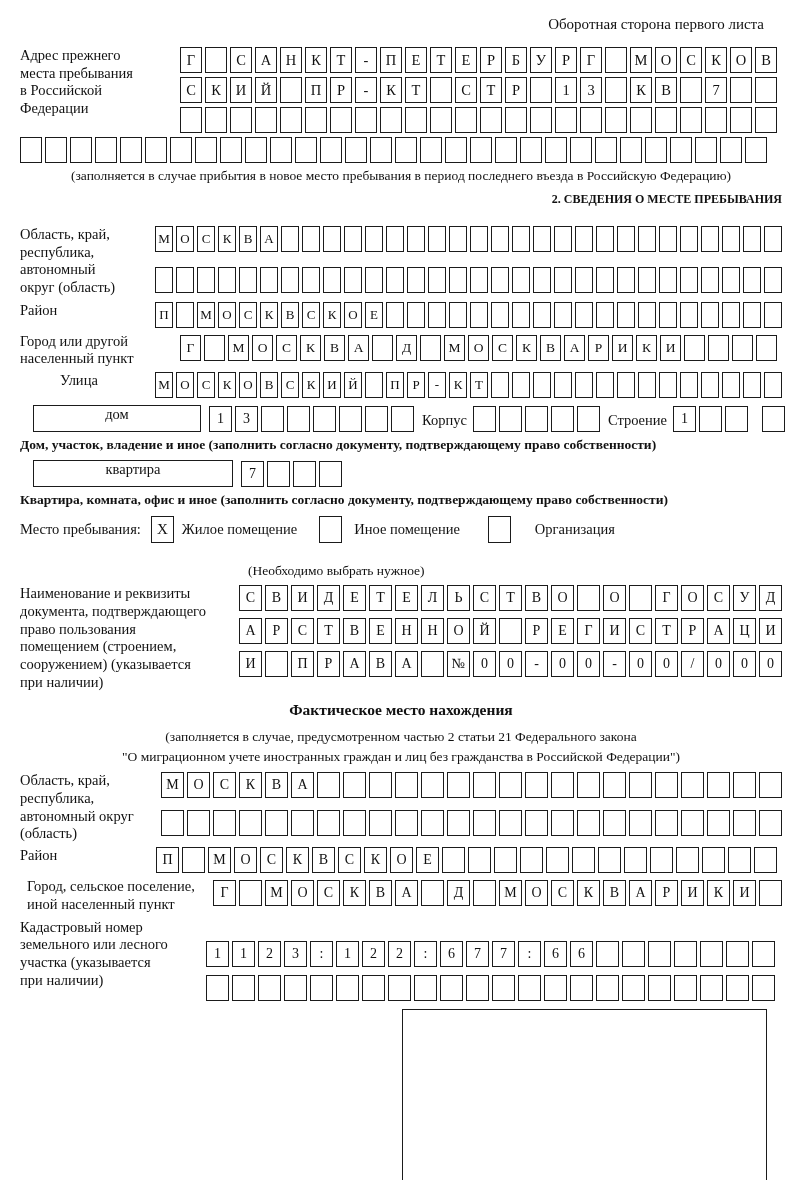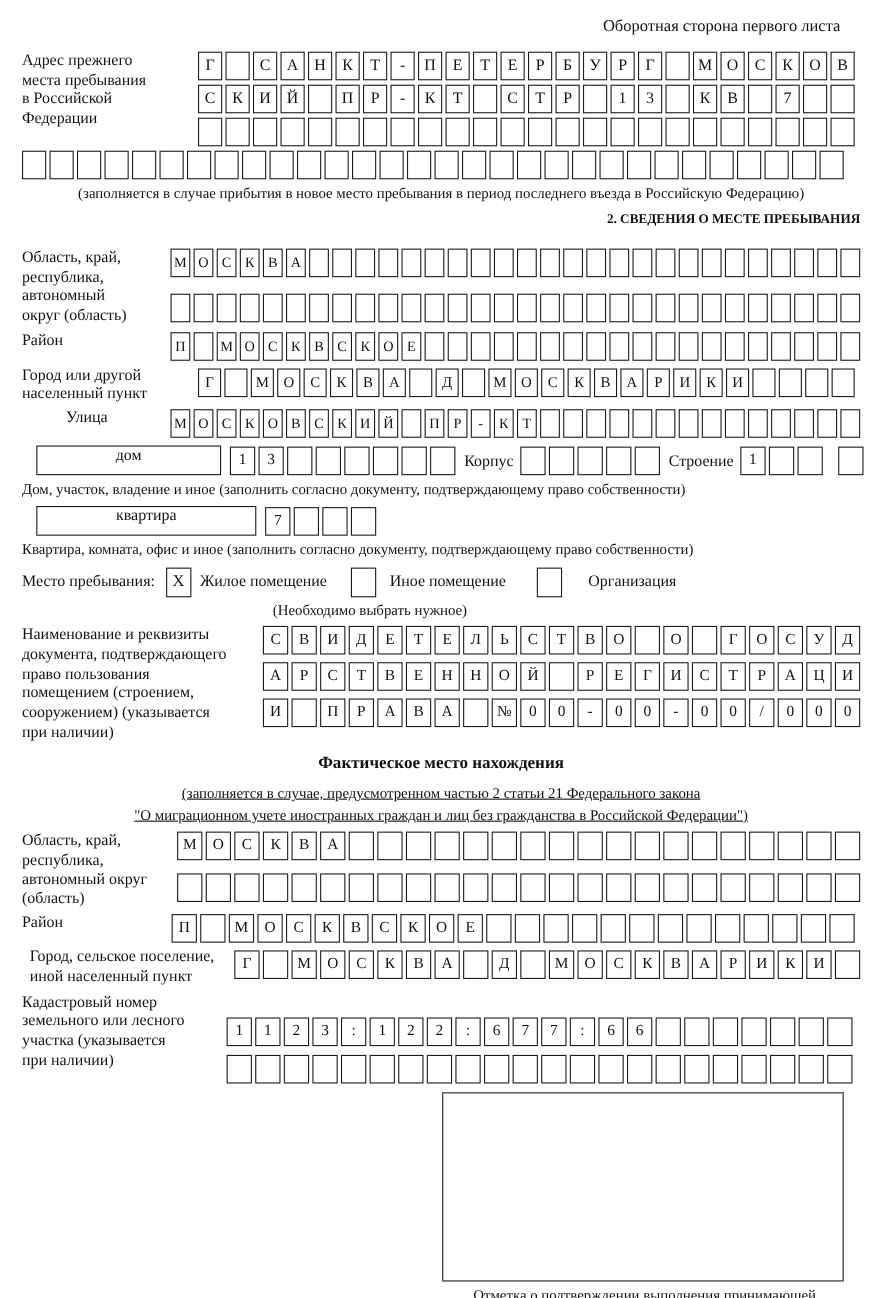--- a/index.html
+++ b/index.html
@@ -17,42 +17,42 @@
   .grid { display:flex; gap:3px; }
   .grid .cell { width:22px; height:26px; border:1.6px solid #1b1b1b;
     display:flex; align-items:center; justify-content:center;
     font-size:14.5px; flex:none; }
   .cw18 .cell { width:18px; font-size:13px; }
   .cw21 .cell { width:21px; font-size:13.5px; }
   .cw23 .cell { width:23px; font-size:14px; }
   .rows { display:flex; flex-direction:column; gap:4px; }
 
   .caption { font-size:13.5px; text-align:center; margin-top:5px; }
-  .caption-left { font-size:13.5px; margin-top:5px; }
+  .caption-left { font-size:13.5px; margin-top:5px;font-weight:bold; }
 
   .sec-title { font-weight:bold; font-size:12px; text-align:right; margin:8px 0 19px; }
 
   .block { margin-top:6px; }
 
   .wide-box { border:1.6px solid #1b1b1b; height:27px; display:flex;
     justify-content:center; font-size:14.5px; flex:none; }
   .house-box { width:168px; margin-left:13px; }
   .apt-box { width:200px; margin-left:13px; }
 
   .house-row { display:flex; align-items:center; margin-top:7px; }
   .gap8 { width:8px; flex:none; }
   .gap14 { width:14px; flex:none; }
 
   .cbox { width:23px; height:27px; border:1.6px solid #1b1b1b; display:inline-flex;
     align-items:center; justify-content:center; font-size:15px; flex:none; }
   .stay-row { display:flex; align-items:center; margin-top:8px; font-size:14.5px; }
-  .stay-note { font-size:13.5px; margin:4px 0 0 228px; }
+  .stay-note { font-size:13.5px; margin:20px 0 0 228px; }
 
   .big-title { font-weight:bold; font-size:15.5px; text-align:center; margin:10px 0 8px; }
-  .center-cap { font-size:13.5px; text-align:center; line-height:1.45;text-decoration:underline; }
+  .center-cap { font-size:13.5px; text-align:center; line-height:1.45; }
 
   .stamp-wrap { margin-left:382px; width:368px; margin-top:8px; }
   .stamp-box { border:1.8px solid #1b1b1b; width:365px; height:172px; }
   .stamp-cap { font-size:13.5px; text-align:center; line-height:1.4; margin-top:4px; }
 
   .pad-top20 { padding-top:22px; }
 </style>
 </head>
 <body>
 

